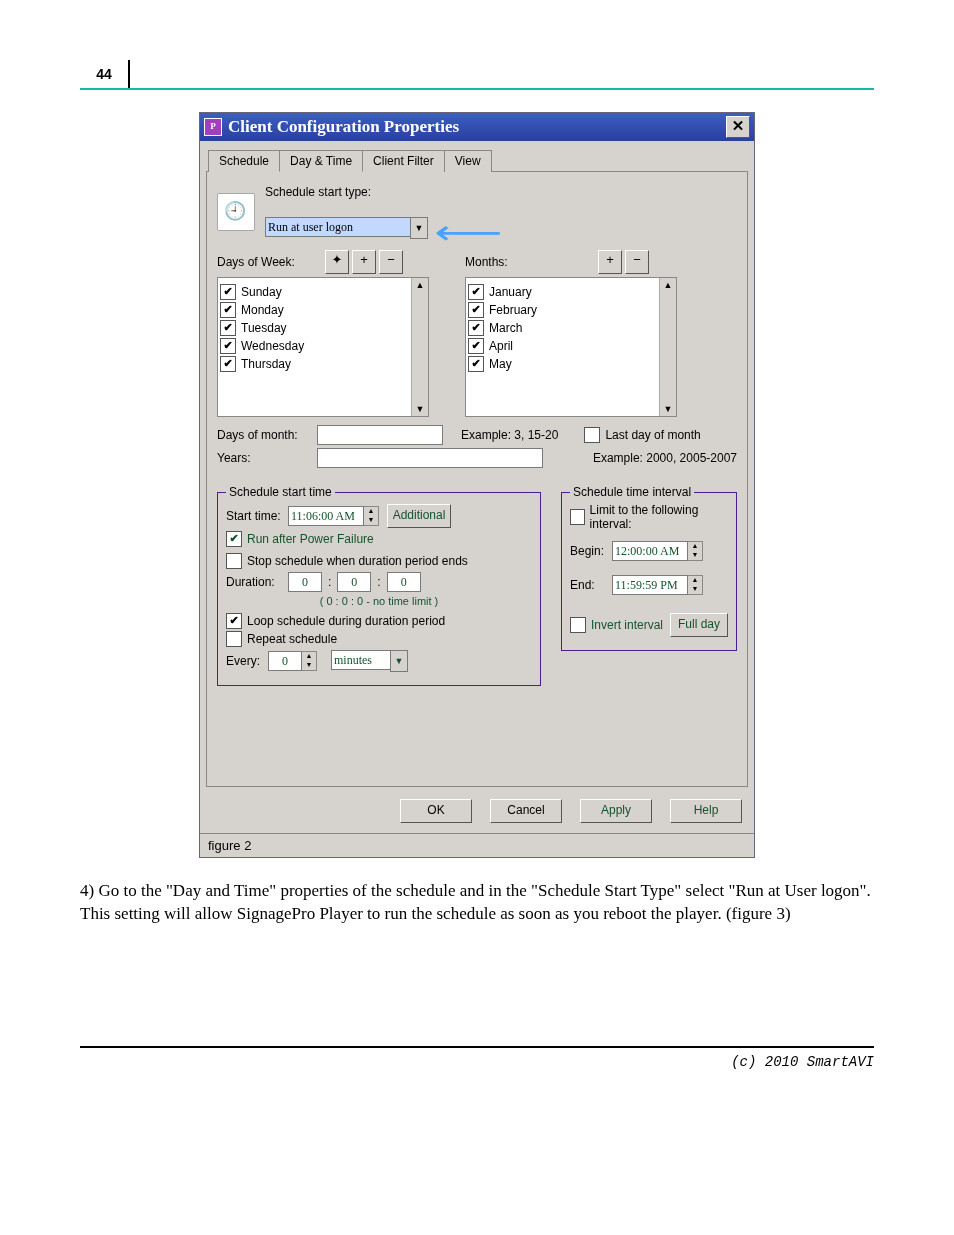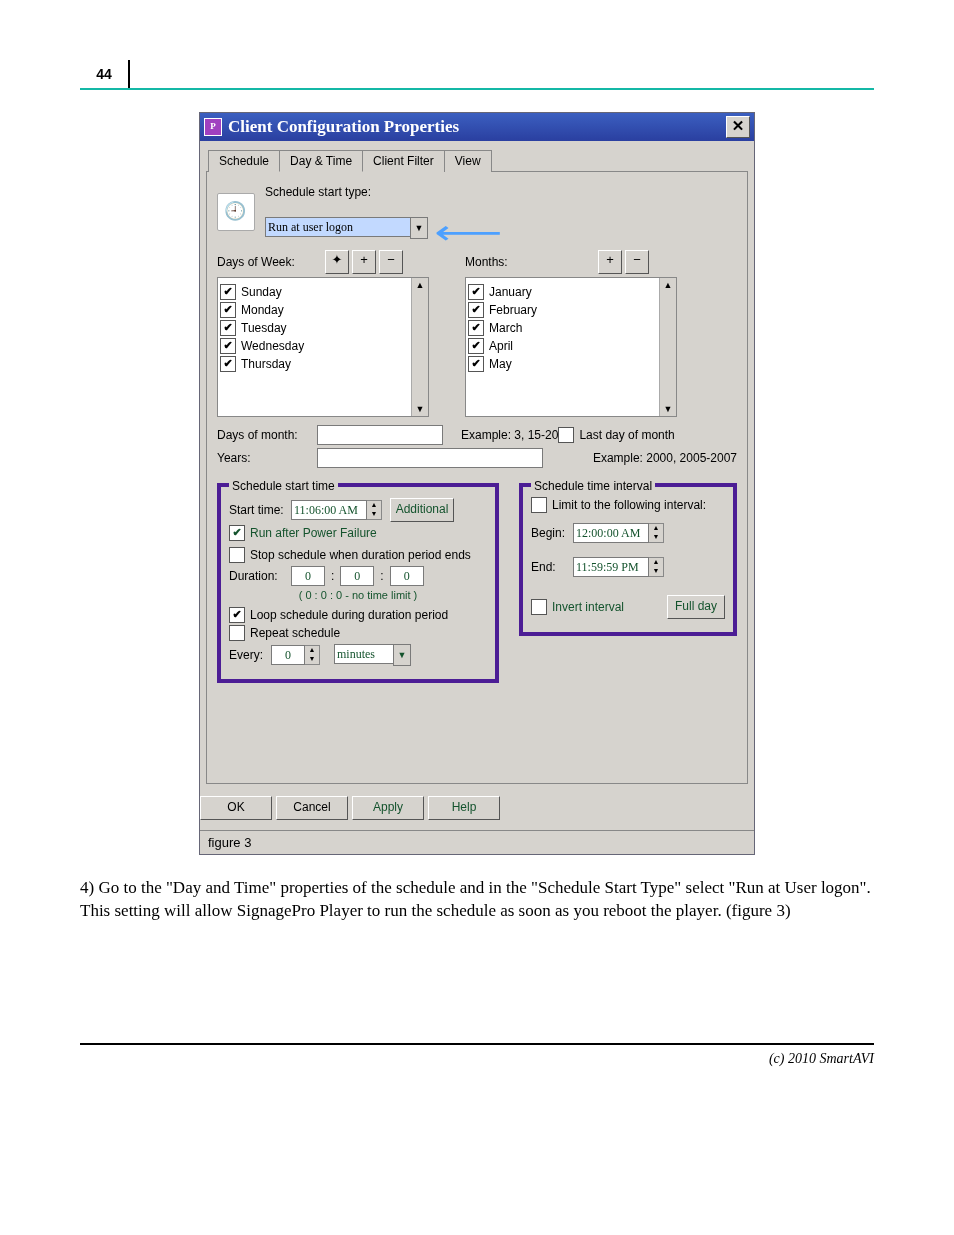--- a/index.html
+++ b/index.html
@@ -24,36 +24,36 @@
   .combo .dd{width:16px;height:20px;border:1px solid #7a7a7a;background:#d6d3ce;display:flex;align-items:center;justify-content:center;font-size:9px;border-left:1px solid #7a7a7a}
   .arrow-hint{color:#4da0ff;font-size:34px;margin-left:16px;line-height:14px;transform:scaleX(1.4)}
   .smallbtn{width:22px;height:22px;border:1px solid #fff;border-right-color:#555;border-bottom-color:#555;background:#d6d3ce;text-align:center;line-height:18px;font-size:13px;margin-left:3px}
   .twocol{display:flex;gap:36px;margin-top:4px}
   .listbox{border:1px solid #888;background:#fff;width:210px;height:138px;display:flex}
   .listbox .items{flex:1;padding:4px 2px;font-size:12px}
   .listbox .sb{width:16px;background:#d6d3ce;border-left:1px solid #aaa;display:flex;flex-direction:column;justify-content:space-between;align-items:center;padding:2px 0;font-size:9px}
   .chk{display:flex;align-items:center;margin:2px 0}
   .chk .box{width:14px;height:14px;border:1px solid #555;background:#fff;text-align:center;line-height:12px;font-size:11px;margin-right:5px;font-weight:bold}
   .inline-lbl{width:105px}
-  .groupset{border:4px solid #4c1d95;padding:8px 8px 10px 8px;position:relative;margin-top:1px;font-size:12px}
+  .groupset{border:1px solid #4c1d95;padding:8px 8px 10px 8px;position:relative;margin-top:10px;font-size:12px}
   .groupset .legend{position:absolute;top:-8px;left:8px;background:#d6d3ce;padding:0 3px;font-size:12px}
   .lower{display:flex;gap:20px;margin-top:14px}
   .lower .left{flex:1}
-  .lower .right{width:218px}
+  .lower .right{width:176px}
   .spin{display:inline-flex}
   .spin input{width:70px}
   .spinbtns{display:flex;flex-direction:column;width:14px;border:1px solid #888;border-left:none}
   .spinbtns div{flex:1;text-align:center;font-size:7px;line-height:8px;background:#d6d3ce}
   .tiny{width:28px;text-align:center}
   .btn{width:70px;height:22px;border:1px solid #fff;border-right-color:#555;border-bottom-color:#555;background:#d6d3ce;text-align:center;line-height:20px;font-size:12px;display:inline-block}
   .disabled{color:#14532d}
-  .btnrow{display:flex;justify-content:flex-start;gap:4px;padding:6px 12px 10px 0}
+  .btnrow{display:flex;justify-content:flex-end;gap:18px;padding:6px 12px 10px 0}
   .statusbar{border-top:1px solid #888;background:#d6d3ce;padding:4px 8px;font-size:13px}
   .caption{font-family:Georgia,serif;font-size:17px;margin:22px 0 0 0;line-height:1.35}
-  .footer{border-top:2px solid #000;margin-top:120px;padding-top:6px;text-align:right;font-style:italic;font-family:Liberation Serif, serif;font-size:14px}
+  .footer{border-top:2px solid #000;margin-top:120px;padding-top:6px;text-align:right;font-style:italic;font-family:Liberation Mono, monospace;font-size:14px}
 </style>
 </head>
 <body>
 
 <div class="page">
   <div class="header-row">
     <div class="pgnum">44</div>
   </div>
 
   <div class="shot-wrap">
@@ -159,21 +159,21 @@
                   <span>▼</span>
                 </div>
             </div>
           </div>
         </div>
 
         <div class="row" style="margin-top:8px">
           <span style="width:100px">Days of month:</span>
           <input type="text" style="width: 120px;">
           <span style="margin-left:18px">Example: 3, 15-20</span>
-          <div class="chk" style="margin-left:0">
+          <div class="chk" style="margin-left:26px">
               <div class="box"></div>
               <span>Last day of month</span>
             </div>
         </div>
         <div class="row">
           <span style="width:100px">Years:</span>
           <input type="text" style="width: 220px;">
           <span style="margin-left:auto">Example: 2000, 2005-2007</span>
         </div>
 
@@ -274,20 +274,20 @@
         </div>
       </div>
 
       <div class="btnrow">
         <span class="btn">OK</span>
         <span class="btn">Cancel</span>
         <span class="btn disabled">Apply</span>
         <span class="btn disabled">Help</span>
       </div>
 
-      <div class="statusbar">figure 3</div>
+      <div class="statusbar">figure 2</div>
     </div>
   </div>
 
   <p class="caption">4) Go to the "Day and Time" properties of the schedule and in the "Schedule Start Type" select "Run at User logon". This setting will allow SignagePro Player to run the schedule as soon as you reboot the player. (figure 3)</p>
 
   <div class="footer">(c) 2010 SmartAVI</div>
 </div>
 
 </body></html>

